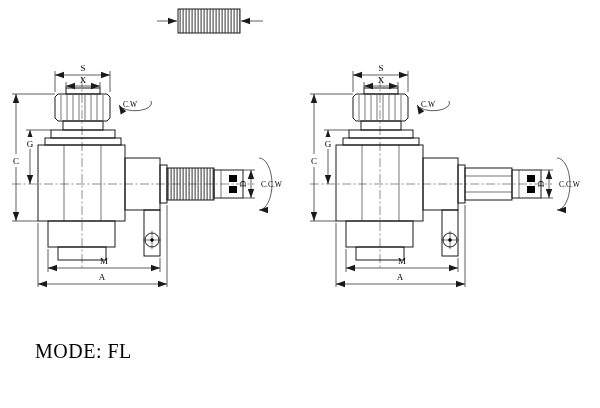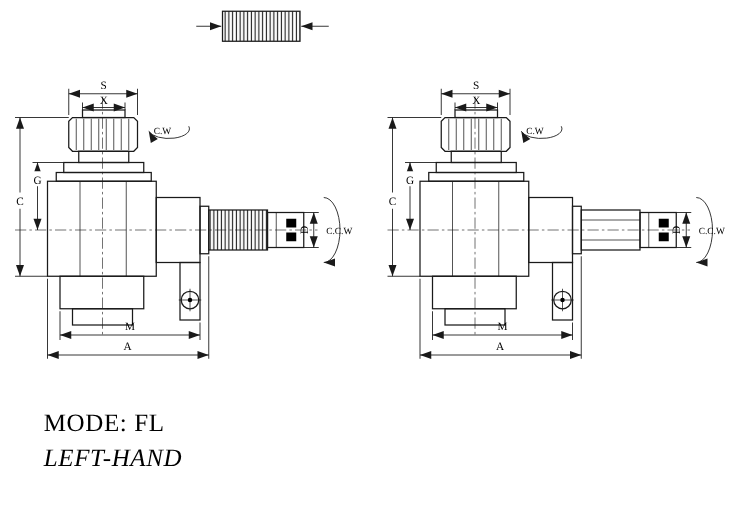--- a/index.html
+++ b/index.html
@@ -8,21 +8,21 @@
   .figsvg{position:absolute;top:4px;left:0;}
   svg text{fill:#000;}
   .ln{stroke:#1a1a1a;stroke-width:1;fill:none;}
   .thin{stroke:#1a1a1a;stroke-width:0.6;fill:none;}
   .cl{stroke:#444;stroke-width:0.6;fill:none;stroke-dasharray:9 2.5 2 2.5;}
   .dim{stroke:#1a1a1a;stroke-width:0.7;fill:none;}
   .lbl{font:9px "Liberation Serif",serif;}
   .rot{font:7.5px "Liberation Serif",serif;}
   .fillb{fill:#000;stroke:none;}
   .wbg{fill:#fff;stroke:none;}
-  .caption{position:absolute;top:328px;color:#000;}
+  .caption{position:absolute;top:340px;color:#000;}
   .caption .mode{font-size:20px;letter-spacing:0.5px;}
   .caption .hand{font-size:20px;font-style:italic;margin-top:5px;letter-spacing:0.5px;}
 </style>
 </head>
 <body>
 
 <div class="sheet">
 
   <svg id="fig-fl" class="figsvg" style="left:2px;top:4px" width="300" height="310" viewBox="0 0 300 310">
     <defs>
@@ -237,17 +237,16 @@
         <line x1="1.1" y1="0" x2="1.1" y2="6" stroke="#1a1a1a" stroke-width="0.9"></line>
       </pattern>
     </defs>
     <line class="dim" x1="2" y1="19" x2="22" y2="19" marker-end="url(#ae-dt)"></line>
     <rect class="ln" x="23" y="7" width="62" height="24" style="fill:url(#thr-dt)"></rect>
     <line class="dim" x1="108" y1="19" x2="86" y2="19" marker-end="url(#ae-dt)"></line>
   </svg>
 
   <div class="caption" style="left:35px">
     <div class="mode">MODE: FL</div>
-    <div class="hand">LEFT-HAND</div>
   </div>
 
 
 </div>
 
 </body></html>

